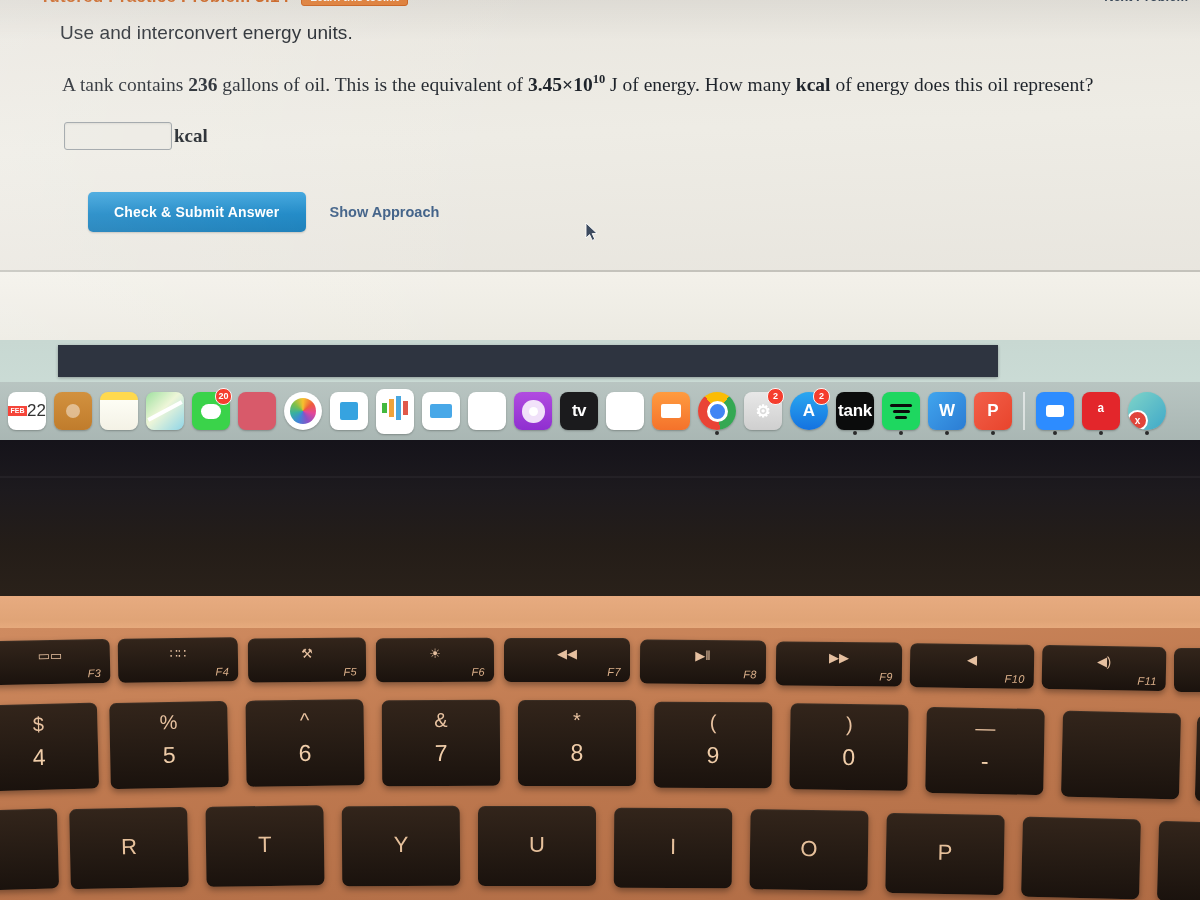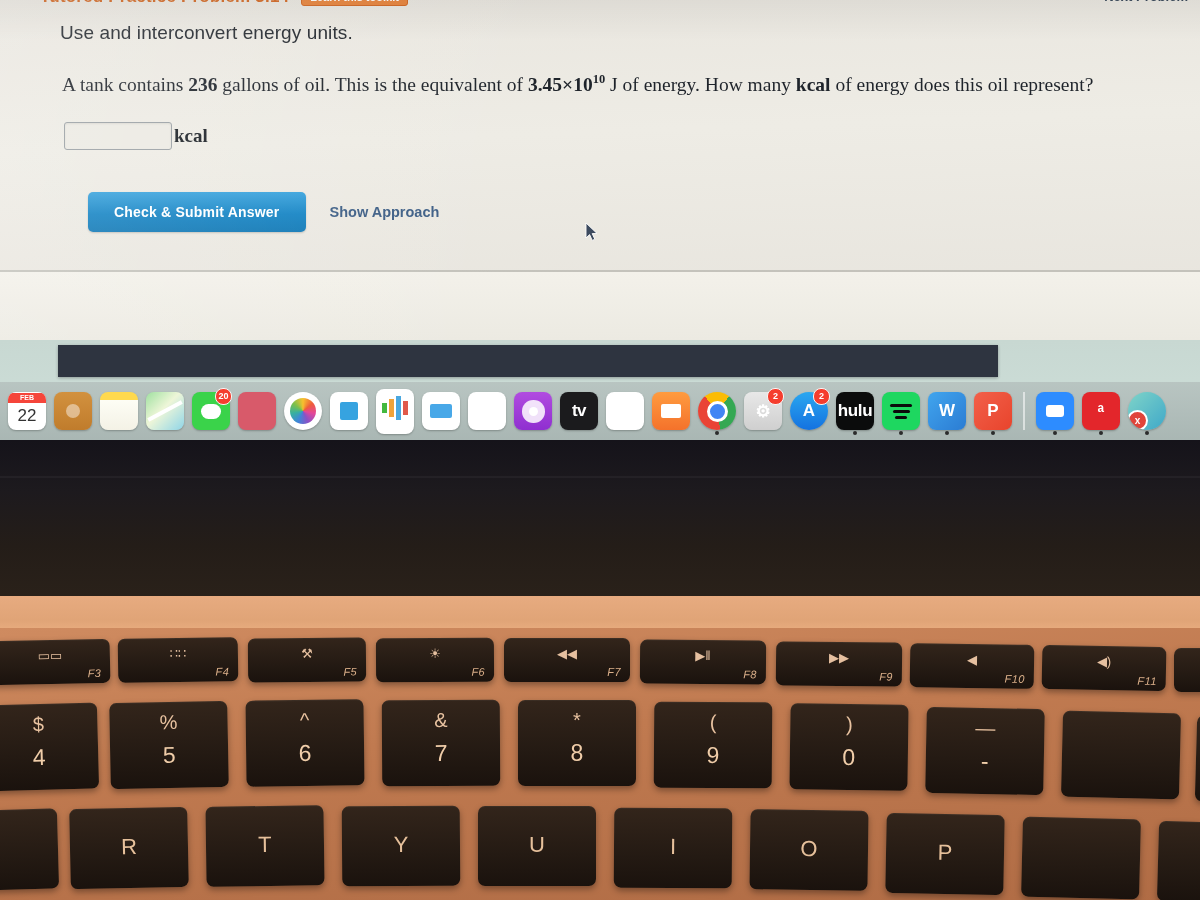--- a/index.html
+++ b/index.html
@@ -201,21 +201,21 @@
     background: #2b2b2b;
   }
   .dock-sep {
     width: 2px; height: 38px;
     margin: 0 7px;
     background: rgba(255,255,255,0.55);
     flex: 0 0 auto;
   }
 
   
-  .ic-calendar { background:#fff; flex-direction: column; padding:0; }
+  .ic-calendar { background:#fff; flex-direction: row; padding:0; }
   .ic-calendar .cal-top { background:#f5453a; color:#fff; font-size:7px; font-weight:bold; width:100%; text-align:center; line-height:10px; }
   .ic-calendar .cal-day { color:#333; font-size:17px; font-weight:400; line-height:26px; }
   .ic-contacts { background: linear-gradient(180deg,#d2913f,#c07c2c); }
   .ic-contacts .cc { width:14px;height:14px;border-radius:50%;background:rgba(255,255,255,.45); }
   .ic-notes { background: linear-gradient(180deg,#ffd94d 0%,#ffd94d 22%,#fdfdf5 22%,#f4f2e6 100%); }
   .ic-maps { background: linear-gradient(135deg,#9fe0a0 0%,#eef6d8 45%,#8fd5e8 100%); }
   .ic-maps .mroad { width:100%; height:4px; background:#fff; transform: rotate(-28deg); }
   .ic-messages { background:#3ad34a; border-radius:50%; }
   .ic-messages .bub { width:20px;height:15px;border-radius:9px;background:#fff; }
   .ic-photobooth { background:#d85a6a; }
@@ -456,21 +456,21 @@
         <span class="badge">2</span>
       </div>
 
       <div class="dock-item">
         <div class="ic ic-appstore round">A</div>
         <span class="badge">2</span>
       </div>
 
       <div class="dock-item">
         <div class="ic ic-hulu">
-          <span>hulu</span>
+          <span>tank</span>
         </div>
         <span class="run-dot"></span>
       </div>
 
       <div class="dock-item">
         <div class="ic ic-spotify">
           <span style="display:flex;flex-direction:column;gap:3px;align-items:center;">
             <i class="sw" style="width:22px;"></i>
               <i class="sw" style="width:17px;"></i>
               <i class="sw" style="width:12px;"></i>

